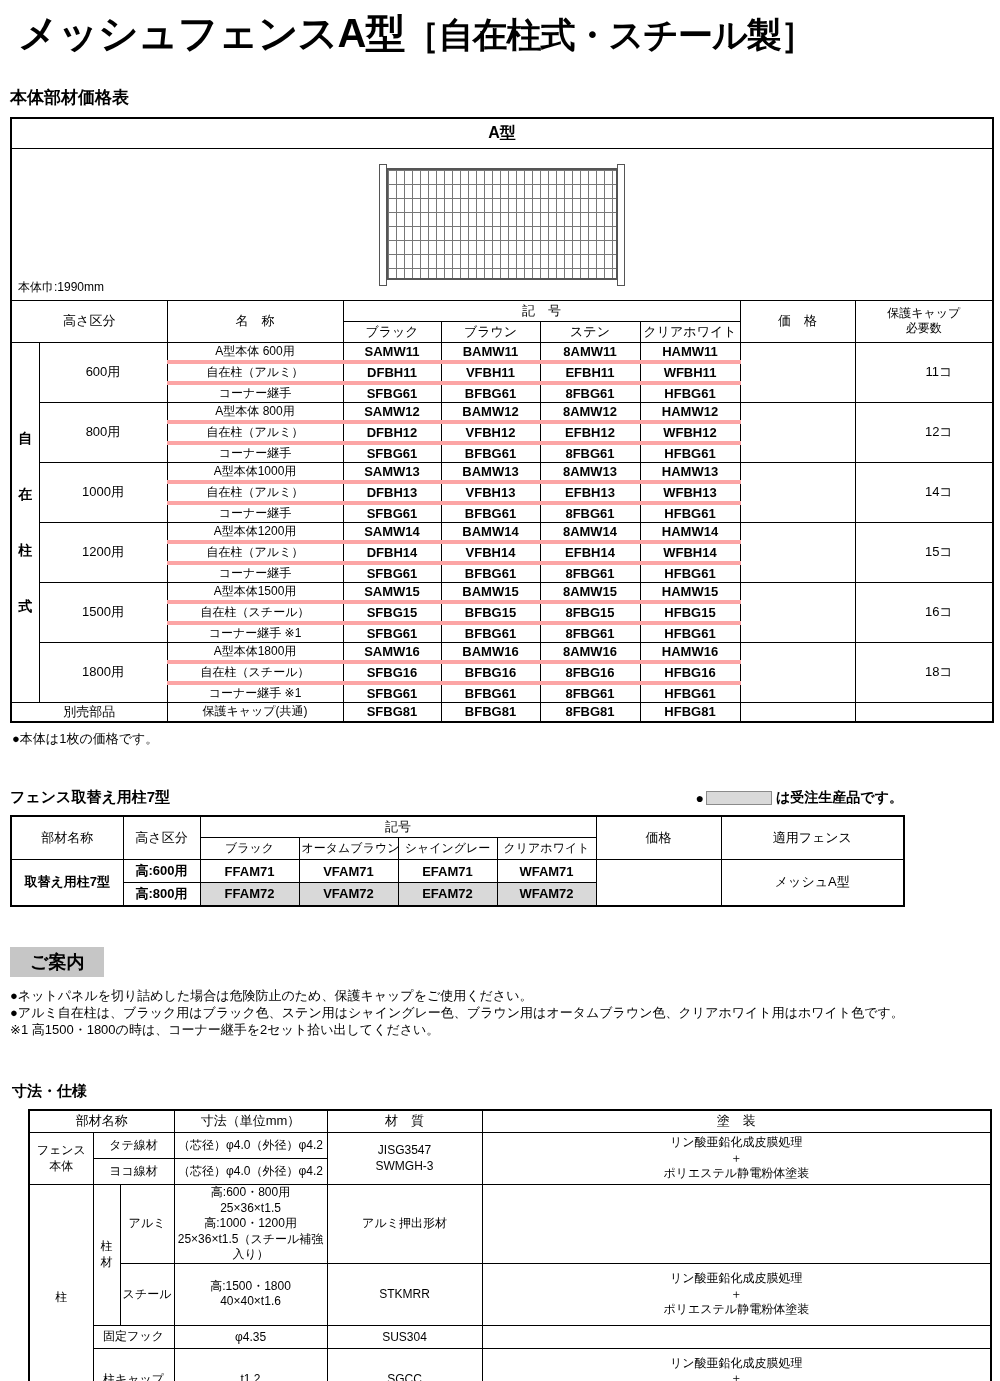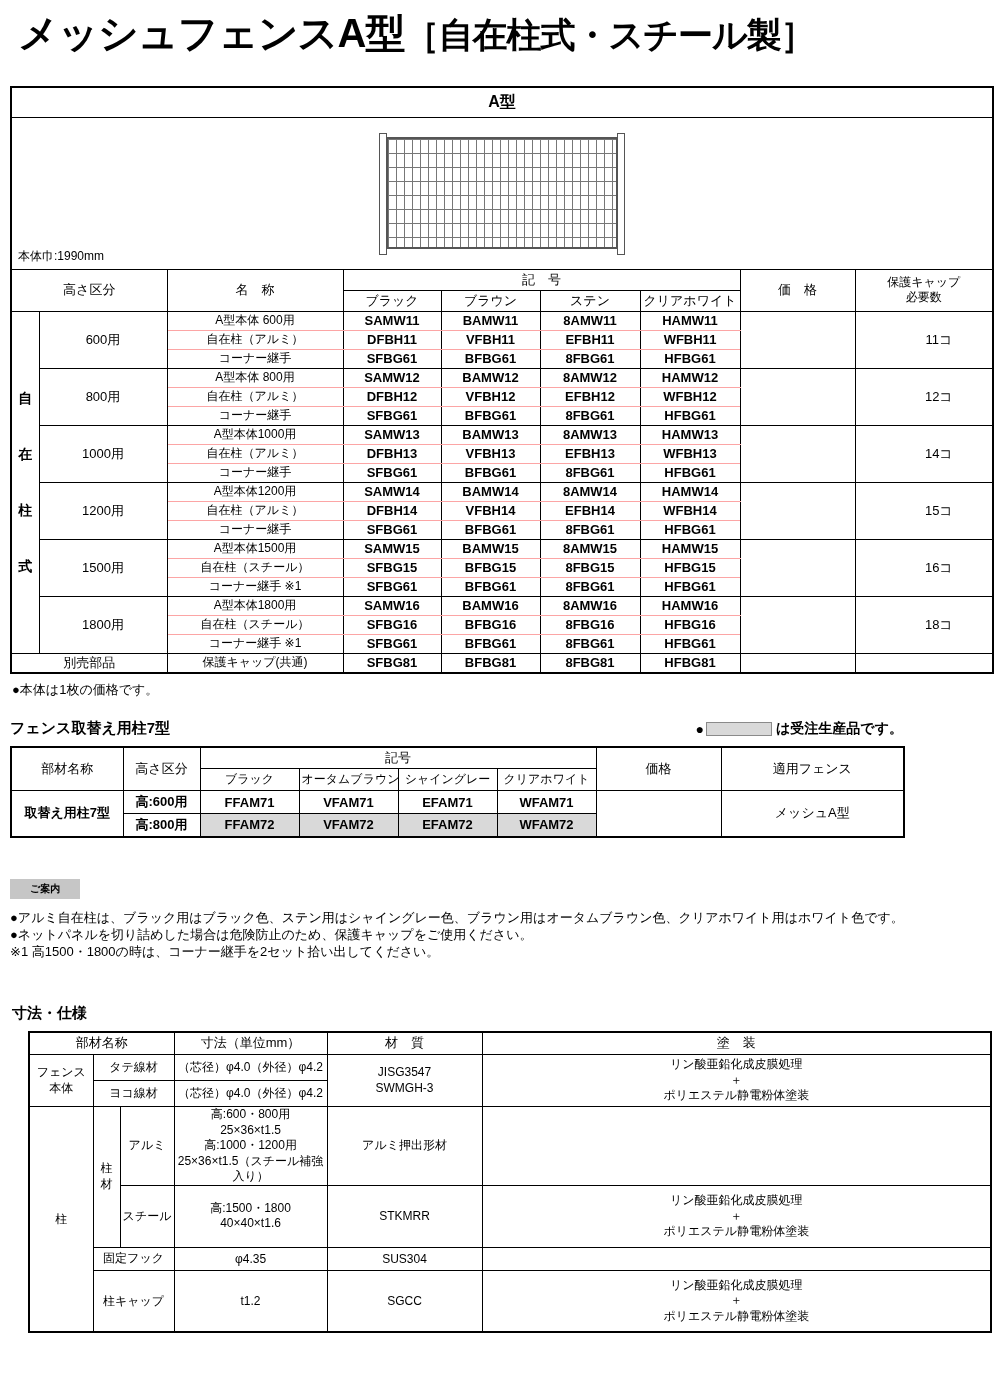--- a/index.html
+++ b/index.html
@@ -27,56 +27,57 @@
       repeating-linear-gradient(to bottom, #777 0 1px, transparent 1px 14px); }
   .fence-mesh::before, .fence-mesh::after { content:""; position:absolute; top:-6px; width:6px; height:120px; border:1px solid #555; background:#fff; }
   .fence-mesh::before { left:-9px; } .fence-mesh::after { right:-9px; }
   .width-note { position:absolute; left:4px; bottom:2px; font-size:12px; }
   .hdr { font-size:13px; }
   .cap-hdr div { font-size:12px; line-height:1.25; }
   .hcell { font-size:13px; }
   .ncell { font-size:12px; }
   .ccell { font-weight:bold; font-size:13px; }
   .capcell { font-size:13px;padding-left:32px; }
-  .main-table tr.sub td.ncell, .main-table tr.sub td.ccell { border-bottom:1px solid #fca5a5; }
+  .main-table tr.sub td.ncell, .main-table tr.sub td.ccell { border-bottom:4px solid #fca5a5; }
   .vstrip { padding:0; }
   .vtext { display:inline-block; width:16px; white-space:normal; word-break:break-all; line-height:56px; font-weight:bold; font-size:14px; }
 
   .note-line { font-size:13px; margin:7px 0 0 2px; }
 
   
-  .rep-head { width:893px; display:flex; justify-content:space-between; align-items:flex-end; margin:20px 0 8px 0; }
+  .rep-head { width:893px; display:flex; justify-content:space-between; align-items:flex-end; margin:40px 0 8px 0; }
   .rep-head h2 { margin:0; font-size:15px; font-weight:bold; }
   .legend { font-size:14px; font-weight:bold; display:flex; align-items:center; }
   .legend-swatch { display:inline-block; width:66px; height:14px; background:#d9d9d9; border:1px solid #8a8a8a; margin:0 4px 0 2px; }
   .rep-table { width:893px; }
   .rep-table tr { height:23px; }
   .rep-table .bold { font-weight:bold; }
   .mto { background:#d9d9d9; }
 
   
   .guide { margin-top:40px; }
-  .guide-heading { display:inline-block; background:#c6c6c6; padding:3px 20px; font-size:10px; font-weight:bold; }
+  .guide-heading { display:inline-block; background:#c6c6c6; padding:3px 20px; font-size:18px; font-weight:bold; }
   .guide-notes { margin-top:10px; }
   .guide-notes div { font-size:13px; line-height:17px; }
 
   
   .spec-heading { font-size:15px; font-weight:bold; margin:44px 0 8px 2px; }
   .spec-table { width:962px; margin-left:18px; }
   .spec-table td { font-size:12px; }
   .ml { white-space:pre-line; line-height:1.3; }
   .sh td { font-size:13px; }
 </style>
 </head>
 <body>
 
 <div class="page">
 
   <h1 class="title"><span>メッシュフェンスA型</span><span class="title-bracket">［自在柱式・スチール製］</span></h1>
 
+  <div class="sec-heading">本体部材価格表</div>
 
   <table class="main-table">
     <colgroup>
       <col style="width:28px">
         <col style="width:128px">
         <col style="width:176px">
       <col style="width:98px">
         <col style="width:99px">
         <col style="width:100px">
         <col style="width:100px">
@@ -328,22 +329,22 @@
       <td class="ccell mto">VFAM72</td>
       <td class="ccell mto">EFAM72</td>
       <td class="ccell mto">WFAM72</td>
     </tr>
   </tbody>
     </table>
 
   <div class="guide">
     <div class="guide-heading">ご案内</div>
     <div class="guide-notes">
+      <div>●ネットパネルを切り詰めした場合は危険防止のため、保護キャップをご使用ください。</div>
       <div>●アルミ自在柱は、ブラック用はブラック色、ステン用はシャイングレー色、ブラウン用はオータムブラウン色、クリアホワイト用はホワイト色です。</div>
-      <div>●ネットパネルを切り詰めした場合は危険防止のため、保護キャップをご使用ください。</div>
       <div>※1 高1500・1800の時は、コーナー継手を2セット拾い出してください。</div>
     </div>
   </div>
 
   <div class="spec-heading">寸法・仕様</div>
 
   <table class="spec-table">
     <colgroup>
       <col style="width:64px">
         <col style="width:27px">

